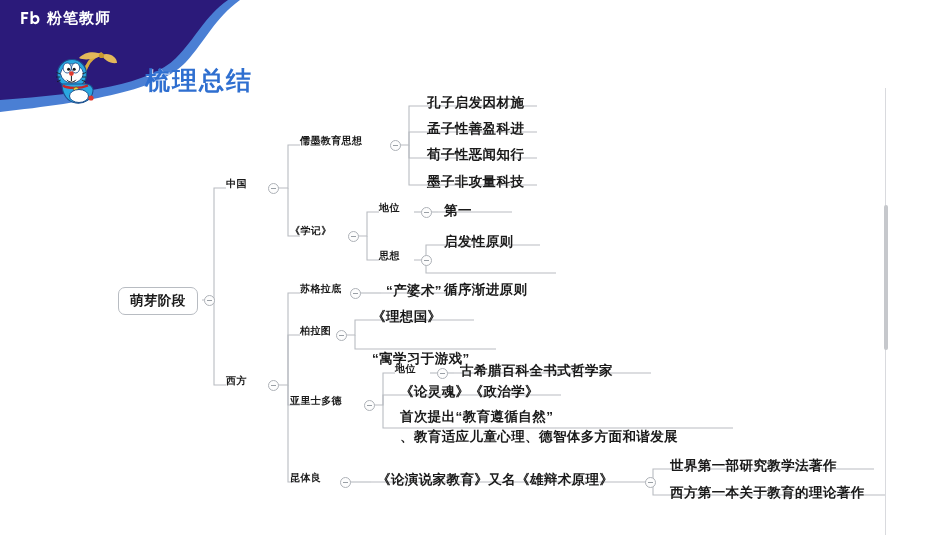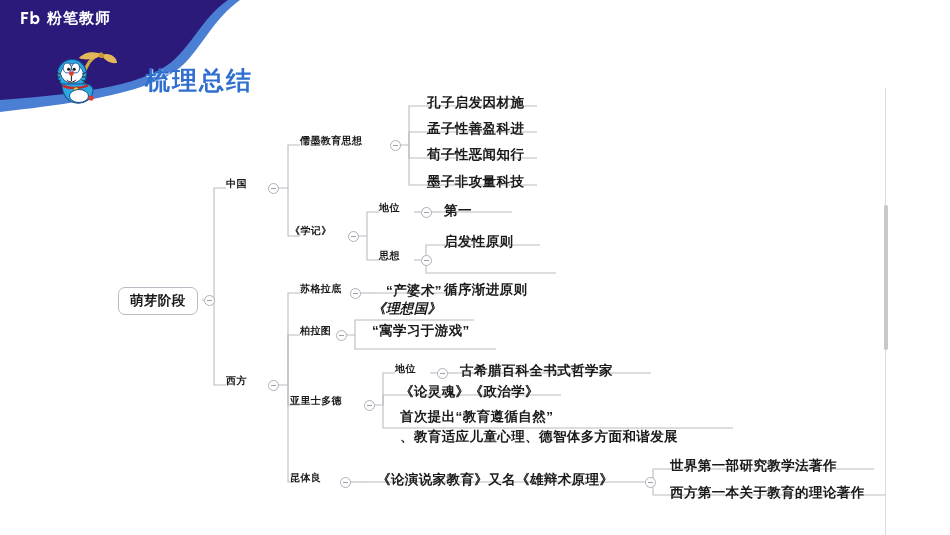--- a/index.html
+++ b/index.html
@@ -212,22 +212,22 @@
     <span class="toggle" style="left:421px; top:167px;"></span>
     <div class="node leaf" style="left:444px; top:145px;">启发性原则</div>
     <div class="node leaf" style="left:444px; top:173px;margin-top:20px;">循序渐进原则</div>
 
     <div class="node lbl" style="left:300px; top:194px;">苏格拉底</div>
     <span class="toggle" style="left:350px; top:200px;"></span>
     <div class="node leaf" style="left:386px; top:194px;">“产婆术”</div>
 
     <div class="node lbl" style="left:300px; top:236px;">柏拉图</div>
     <span class="toggle" style="left:336px; top:242px;"></span>
-    <div class="node leaf" style="left:372px; top:212px;font-style:italic;">《理想国》</div>
-    <div class="node leaf" style="left:372px; top:234px;">“寓学习于游戏”</div>
+    <div class="node leaf" style="left:372px; top:220px;">《理想国》</div>
+    <div class="node leaf" style="left:372px; top:262px;">“寓学习于游戏”</div>
 
     <div class="node lbl" style="left:290px; top:306px;">亚里士多德</div>
     <span class="toggle" style="left:364px; top:312px;"></span>
 
     <div class="node lbl" style="left:395px; top:274px;">地位</div>
     <span class="toggle" style="left:437px; top:280px;"></span>
     <div class="node leaf" style="left:460px; top:274px;font-family:Liberation Serif, serif;">古希腊百科全书式哲学家</div>
 
     <div class="node leaf" style="left:400px; top:295px;">《论灵魂》《政治学》</div>
     <div class="node leaf multiline" style="left:400px; top:319px;">首次提出“教育遵循自然”

